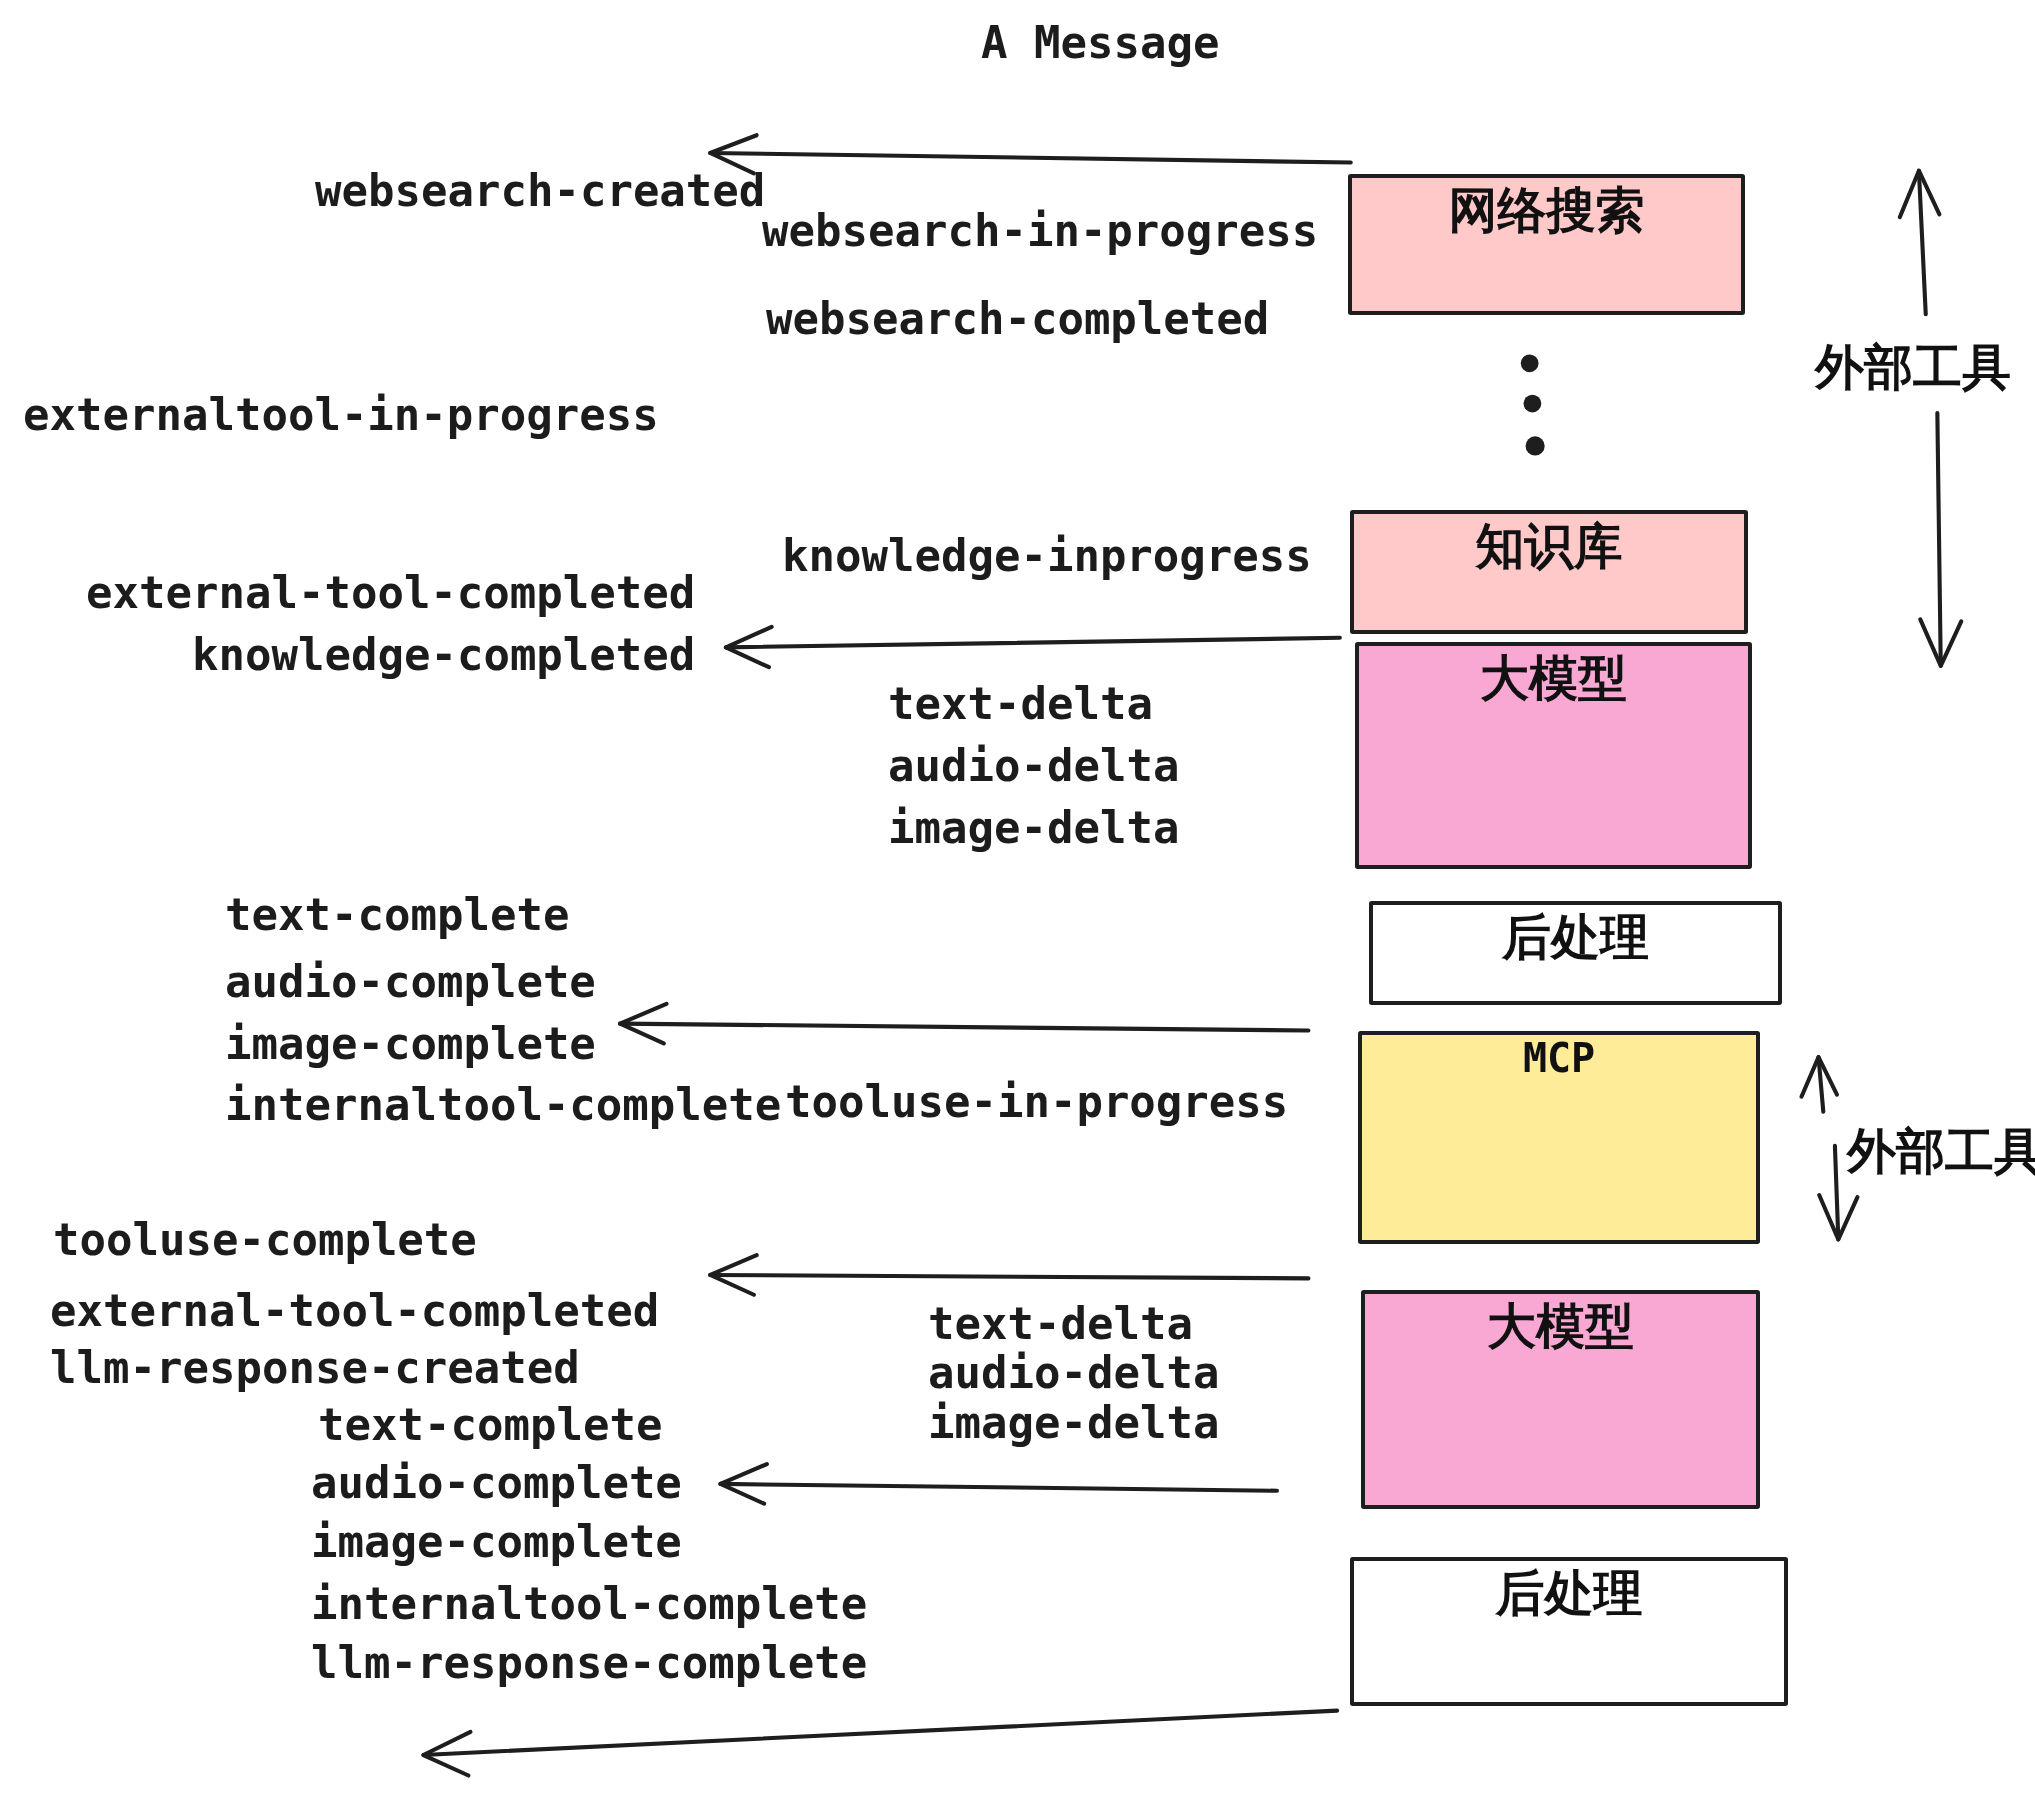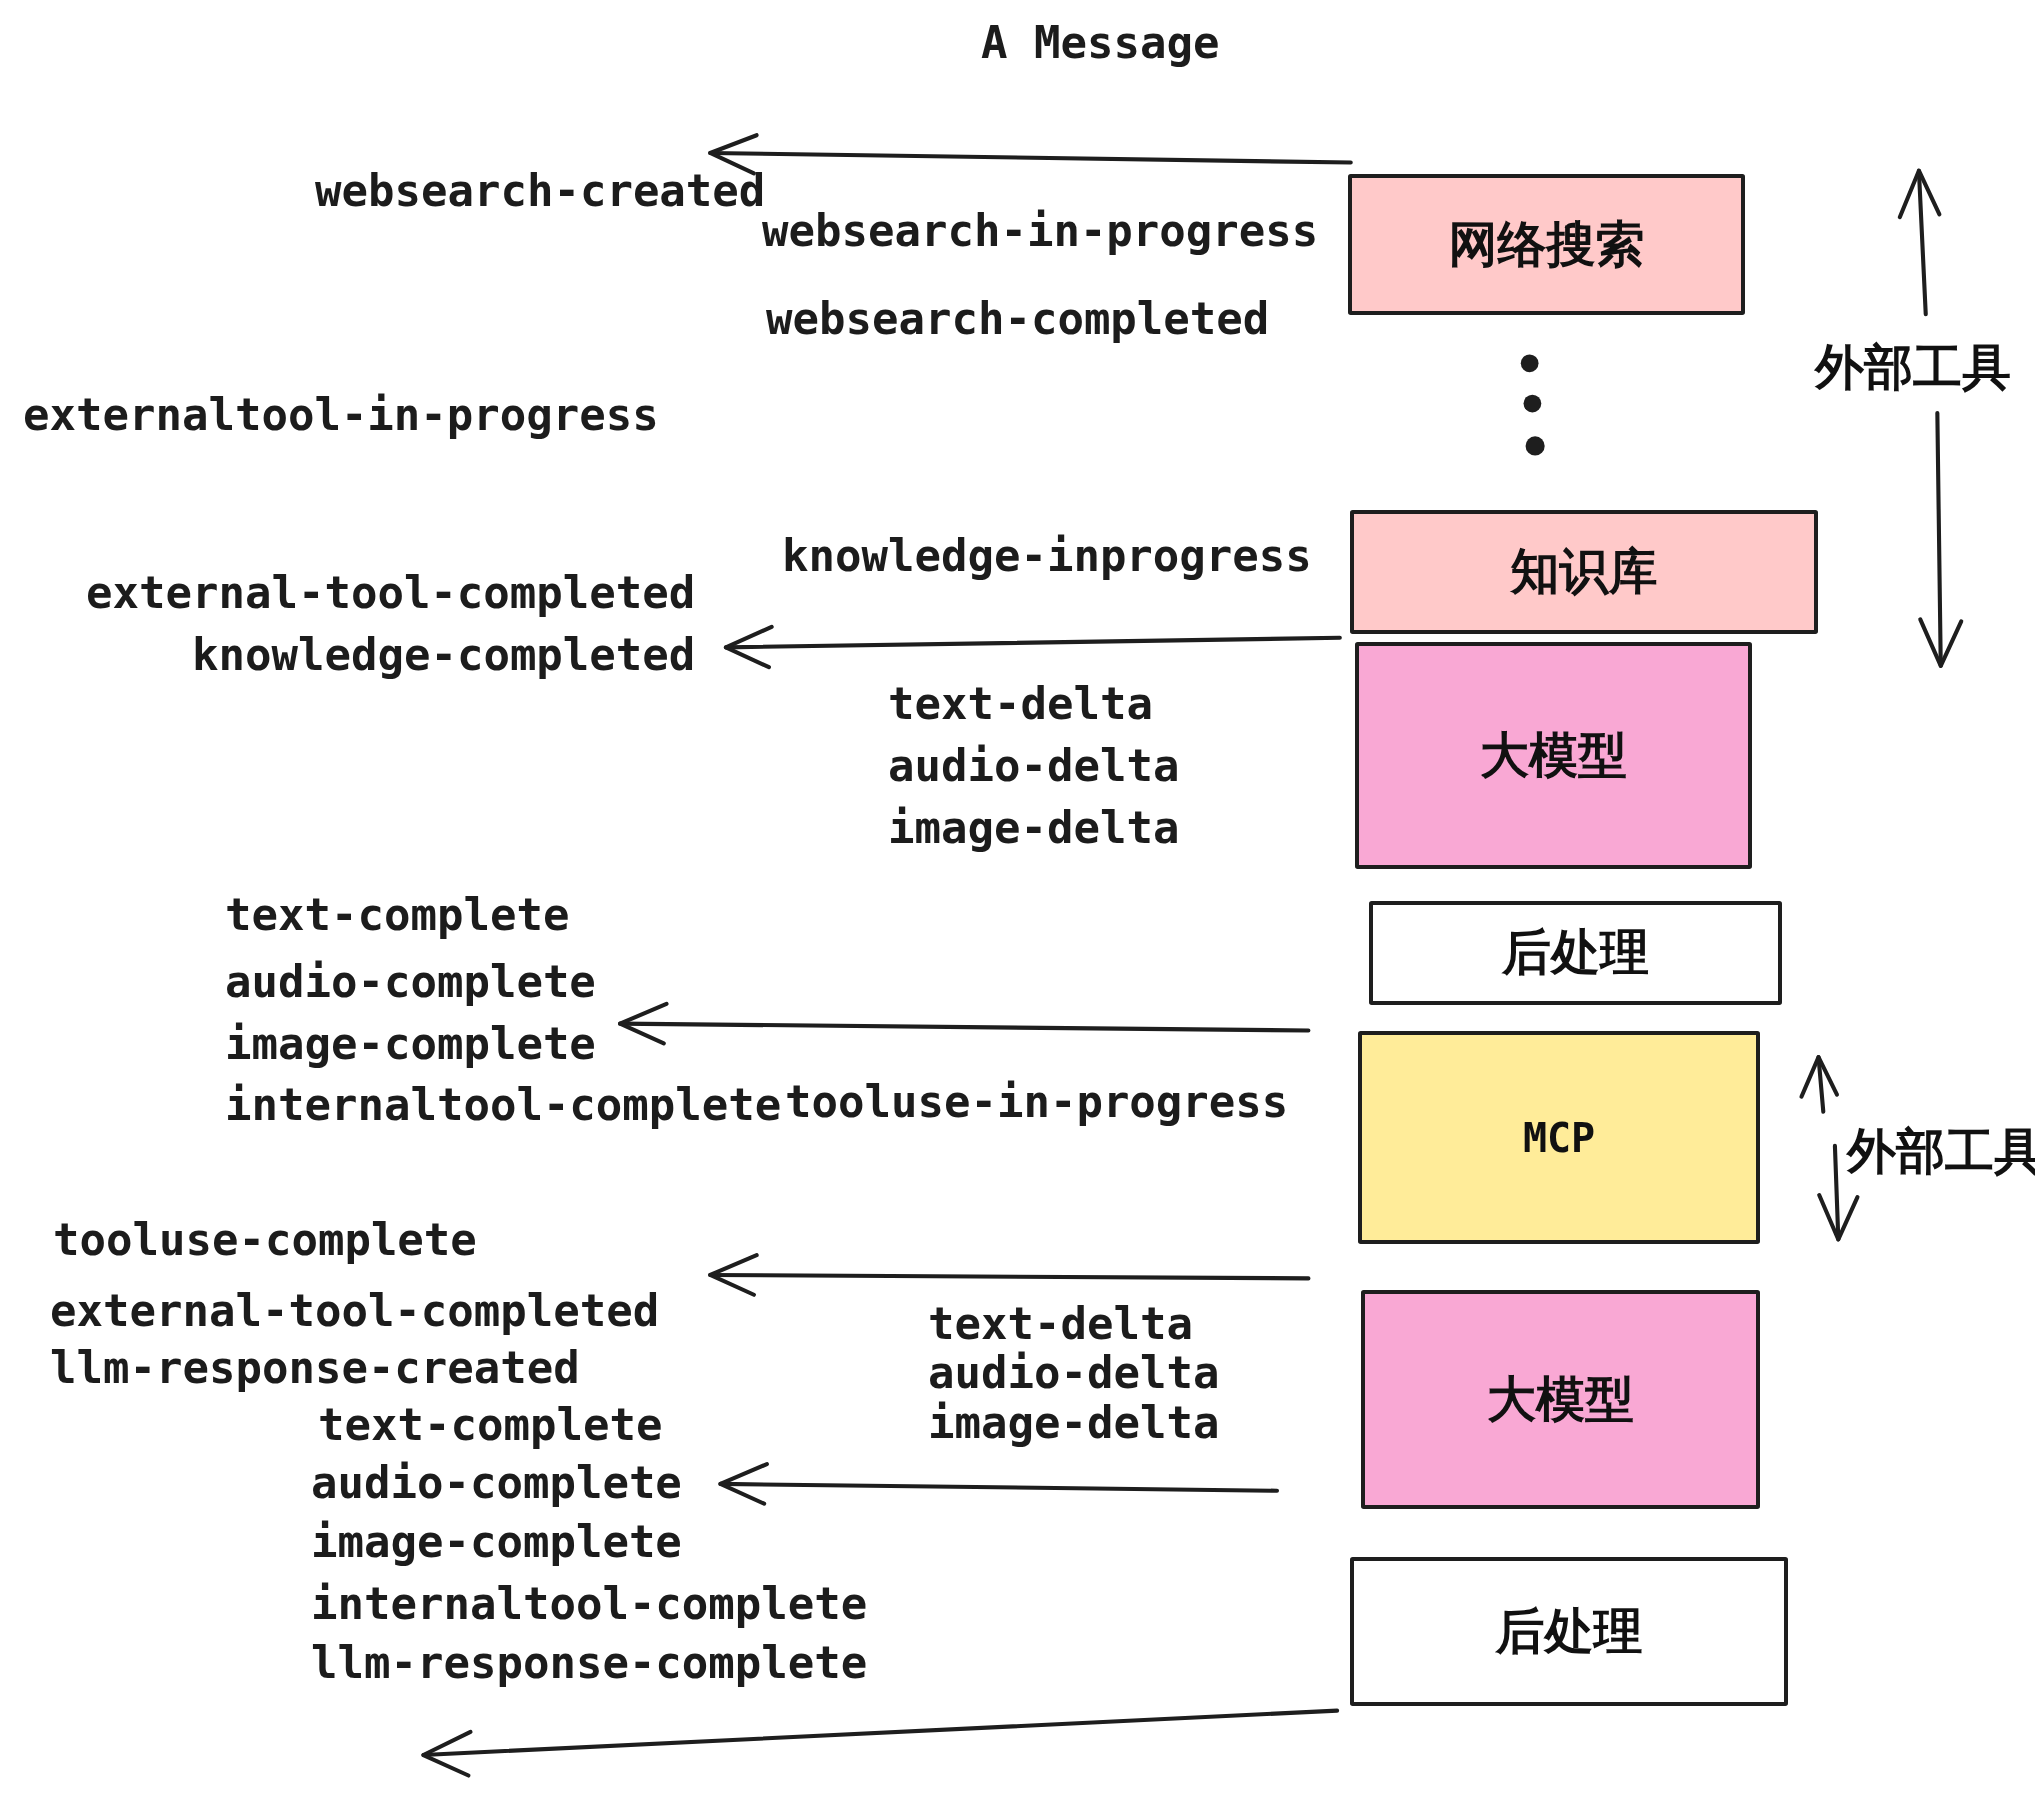--- a/index.html
+++ b/index.html
@@ -16,21 +16,21 @@
     position:absolute;left:981px;top:12.3px;
     font-size:44px;font-weight:bold;line-height:61px;white-space:nowrap;text-align:center;
   }
   .ev{
     position:absolute;
     font-size:44px;font-weight:bold;line-height:55px;white-space:nowrap;
   }
   .box{
     position:absolute;
     border:4.1px solid #1e1e1e;border-radius:2.7px;
-    display:flex;align-items:center;justify-content:center;
+    display:flex;justify-content:center;
     box-sizing:border-box;
   }
   .box .blabel{
     font-family:"DejaVu Sans","Liberation Sans",sans-serif;
     font-size:49px;font-weight:600;color:#111;white-space:nowrap;
   }
   .box .blabel.mono{
     font-family:"DejaVu Sans Mono","Liberation Mono",monospace;
     font-size:40px;font-weight:bold;
   }
@@ -131,21 +131,21 @@
   <div class="ev" style="left:928px;top:1345px">audio-delta</div>
   <div class="ev" style="left:928px;top:1395px">image-delta</div>
   <div class="ev" style="left:311px;top:1455px">audio-complete</div>
   <div class="ev" style="left:311px;top:1514px">image-complete</div>
   <div class="ev" style="left:311px;top:1576px">internaltool-complete</div>
   <div class="ev" style="left:311px;top:1635px">llm-response-complete</div>
 
   <div class="box pink" style="left:1348px;top:174px;width:397px;height:141px">
     <span class="blabel">网络搜索</span>
   </div>
-  <div class="box pink" style="left:1350px;top:510px;width:468px;height:124px">
+  <div class="box pink" style="left:1350px;top:510px;width:398px;height:124px">
     <span class="blabel">知识库</span>
   </div>
   <div class="box green" style="left:1355px;top:642px;width:397px;height:227px">
     <span class="blabel">大模型</span>
   </div>
   <div class="box white" style="left:1369px;top:901px;width:413px;height:104px">
     <span class="blabel">后处理</span>
   </div>
   <div class="box yellow" style="left:1358px;top:1031px;width:402px;height:213px">
     <span class="blabel mono">MCP</span>

